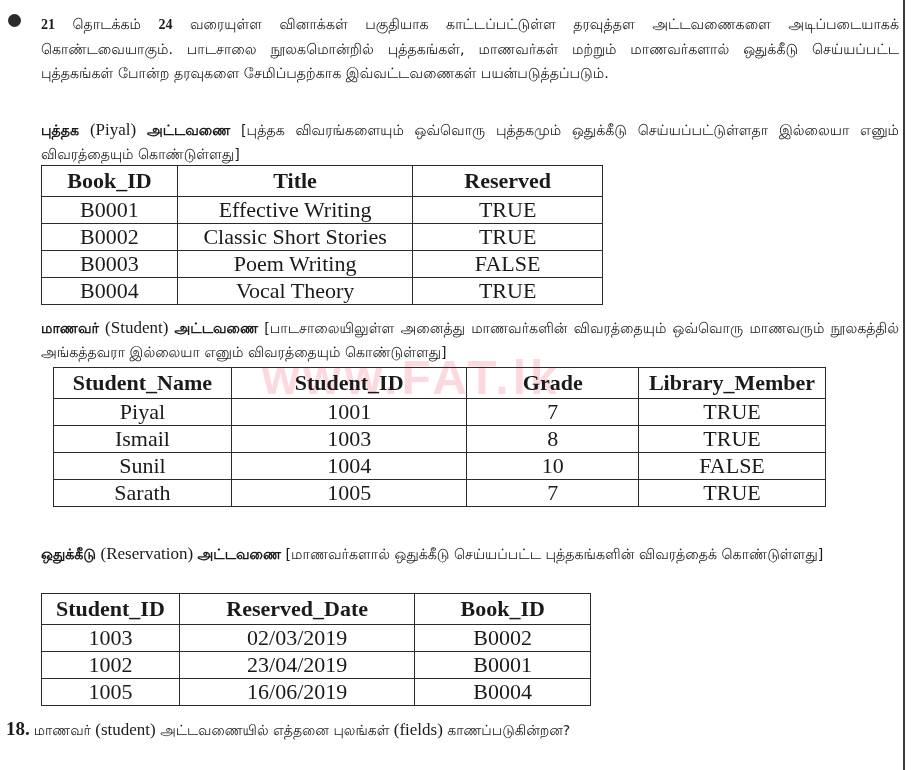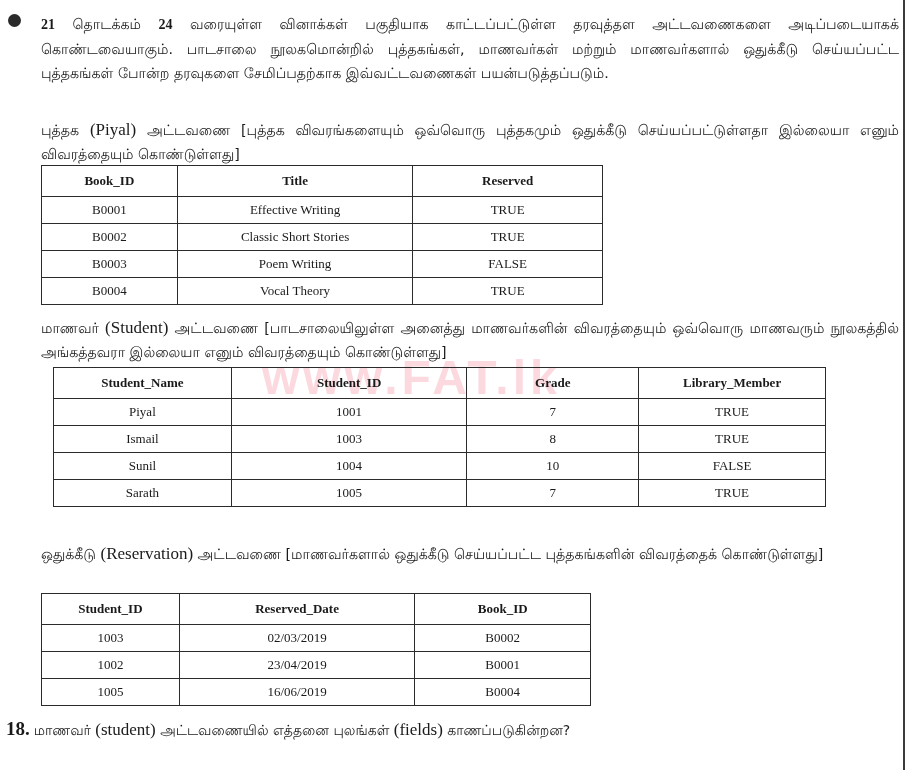--- a/index.html
+++ b/index.html
@@ -63,31 +63,31 @@
   .bullet {
     position: absolute;
     left: 8px;
     top: 14px;
     width: 13px;
     height: 13px;
     border-radius: 50%;
     background: #2a2a2a;
   }
   .caption-bold {
-    font-weight: normal;
+    font-weight: bold;
   }
   .latin {
     font-family: "Liberation Serif", serif;
     font-size: 17px;
   }
   table.dt {
     position: absolute;
     border-collapse: collapse;
     font-family: "Liberation Serif", serif;
-    font-size: 13px;
+    font-size: 22px;
     z-index: 1;
     background: transparent;
   }
   table.dt th, table.dt td {
     border: 1.5px solid #2b2b2b;
     text-align: center;
     padding: 0;
     line-height: 26px;
     height: 26px;
   }

